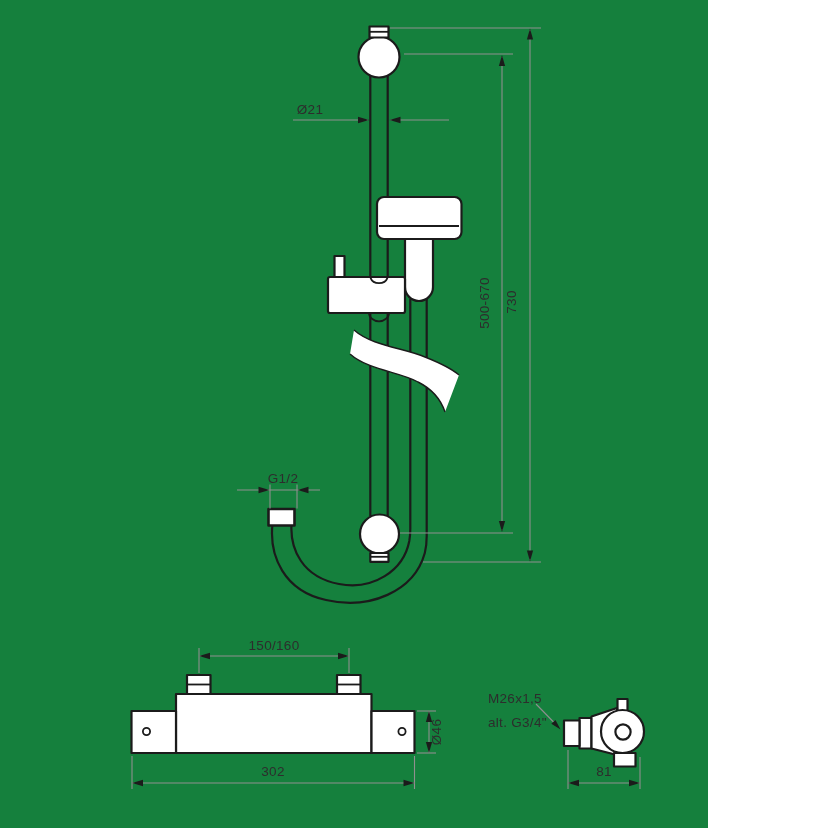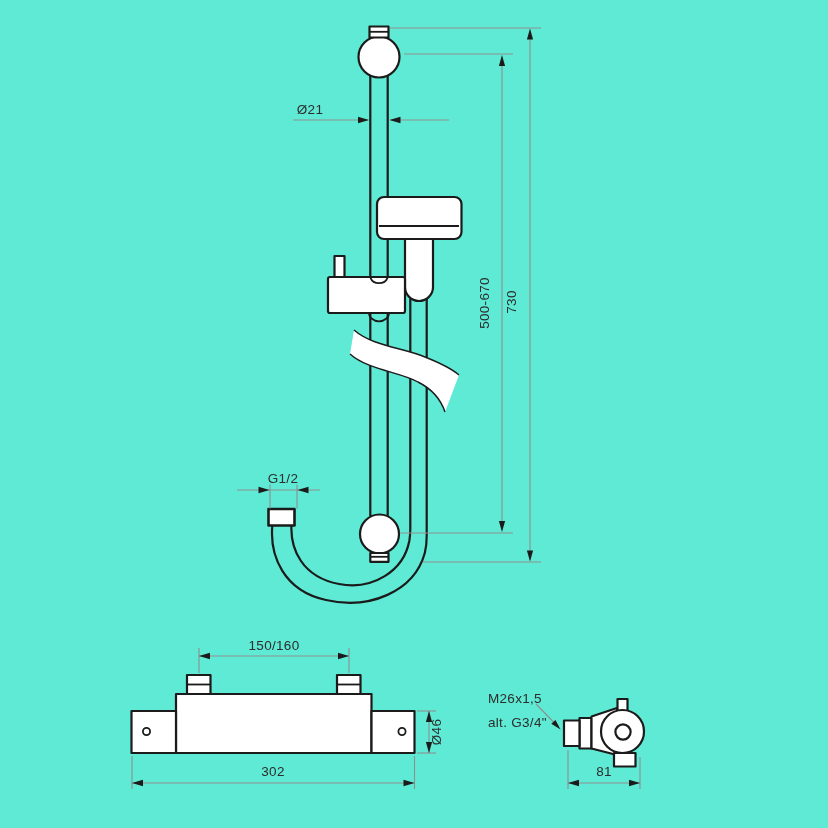--- a/index.html
+++ b/index.html
@@ -1,20 +1,20 @@
 <!DOCTYPE html>
 <html><head>
 <meta charset="utf-8">
 <style>
   html, body { margin: 0; padding: 0; background: #ffffff; }
   .canvas {
     position: relative;
-    width: 828px;
+    width: 708px;
     height: 828px;
-    background: #5eead4;
+    background: #15803d;
     overflow: hidden;
   }
   svg { display: block; }
   .part     { fill: #ffffff; stroke: #1b1b1b; stroke-width: 2.2; stroke-linejoin: round; }
   .part-thick { fill: #ffffff; stroke: #1b1b1b; stroke-width: 2.6; stroke-linejoin: round; }
   .partline { fill: none; stroke: #1b1b1b; stroke-width: 2.2; stroke-linecap: butt; }
   .inline1  { fill: none; stroke: #1b1b1b; stroke-width: 1.8; }
   .wavy     { fill: none; stroke: #1b1b1b; stroke-width: 1.4; }
   .band     { fill: #ffffff; stroke: none; }
   .screw    { fill: #ffffff; stroke: #1b1b1b; stroke-width: 1.8; }

